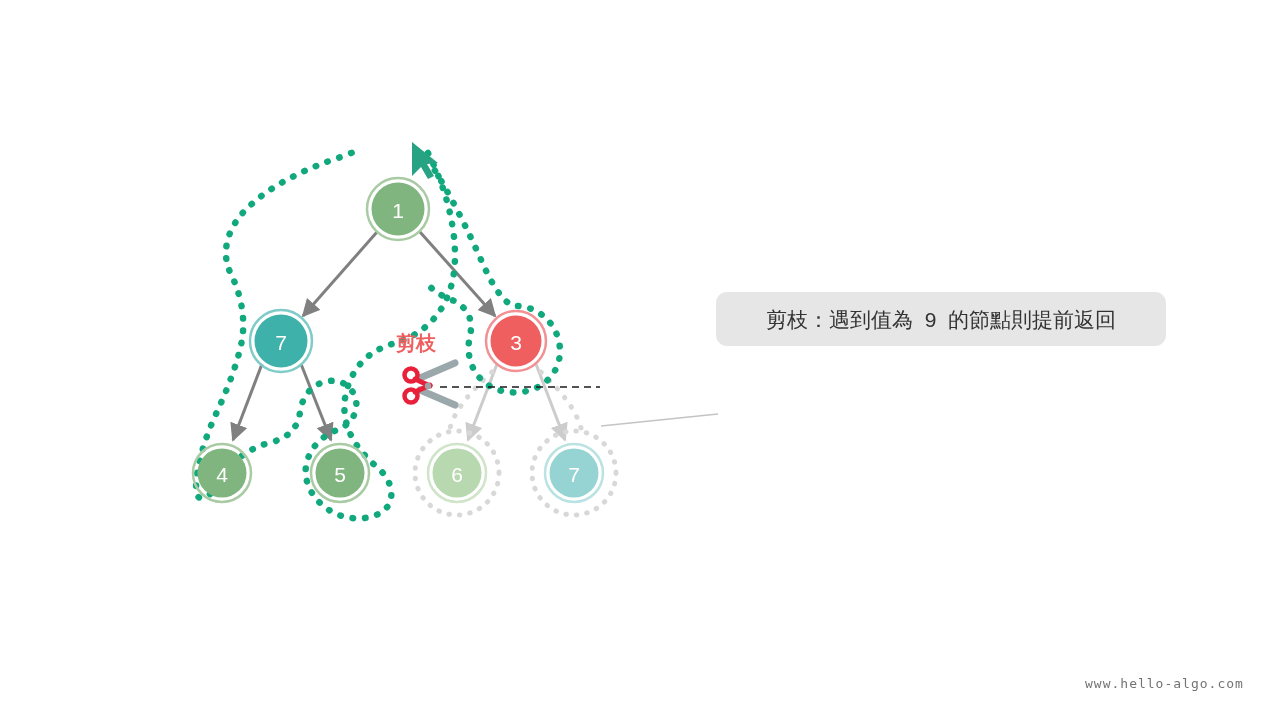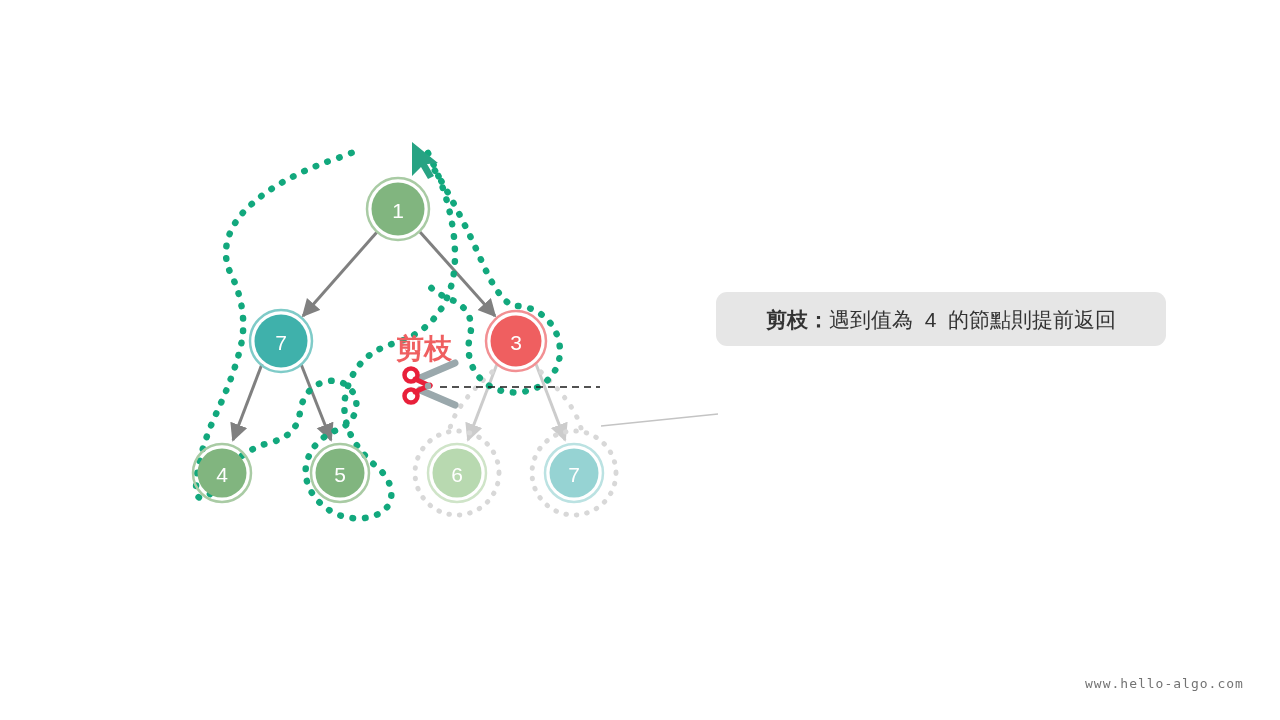--- a/index.html
+++ b/index.html
@@ -35,21 +35,21 @@
     text-anchor: middle;
     dominant-baseline: central;
   }
   .node-label-faded {
     fill: #ffffff;
   }
   .prune-tag {
     position: absolute;
     left: 396px;
     top: 330px;
-    font-size: 28px;
+    font-size: 20px;
     font-weight: bold;
     color: #ef5f60;
     letter-spacing: 0px;
     white-space: nowrap;
   }
   .info-pill {
     position: absolute;
     left: 716px;
     top: 292px;
     width: 450px;
@@ -61,21 +61,21 @@
     justify-content: center;
     box-sizing: border-box;
   }
   .info-pill-text {
     font-size: 21px;
     color: #333333;
     white-space: pre;
     line-height: 1;
   }
   .info-pill-text b {
-    font-weight: bold;
+    font-weight: normal;
   }
   .note-block {
     position: absolute;
     left: 733px;
     top: 382px;
     font-size: 22px;
     color: #3a3a3a;
     line-height: 34px;
     white-space: pre-line;
   }
@@ -214,19 +214,19 @@
     </g>
 
     <line x1="440" y1="387" x2="600" y2="387" stroke="#1a1a1a" stroke-width="1.6" stroke-dasharray="7 5"></line>
 
     <line x1="601" y1="426" x2="718" y2="414" stroke="#c4c4c4" stroke-width="1.6"></line>
   </svg>
 
   <div class="prune-tag">剪枝</div>
 
   <div class="info-pill">
-    <span class="info-pill-text"><b>剪枝：</b><span>遇到值為  4  的節點則提前返回</span></span>
+    <span class="info-pill-text"><b>剪枝：</b><span>遇到值為  9  的節點則提前返回</span></span>
   </div>
 
 
   <div class="watermark">www.hello-algo.com</div>
 
 </div>
 
 </body></html>

